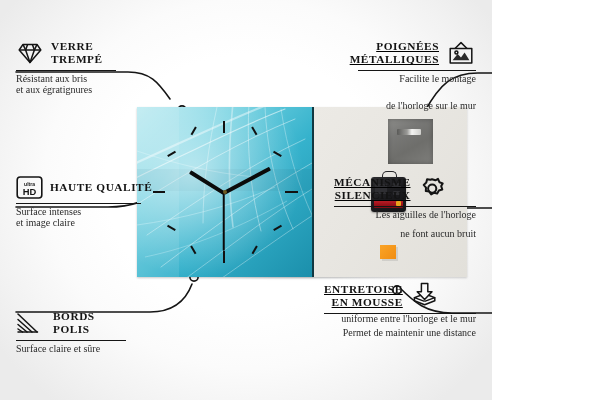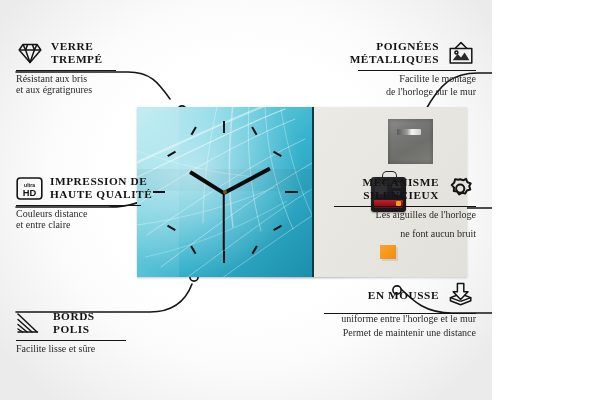--- a/index.html
+++ b/index.html
@@ -14,21 +14,21 @@
       radial-gradient(ellipse 62% 70% at 50% 46%, #ffffff 0%, #ffffff 46%, #fbfbfb 66%, #f2f2f2 86%, #ebebeb 100%);
     overflow:hidden;
   }
 
   
   #wires{position:absolute;left:0;top:0;width:600px;height:400px;pointer-events:none;}
 
   
   .feat{position:absolute;}
   .feat .row{display:flex;align-items:center;gap:7px;}
-  .feat.right .row{justify-content:flex-end;}
+  .feat.right .row{justify-content:flex-start;text-decoration:underline;}
   .feat .ttl{
     font-family:"Liberation Serif",serif;
     font-weight:700;font-size:11.3px;letter-spacing:.55px;
     color:#131313;line-height:13.4px;text-transform:uppercase;
     white-space:nowrap;
   }
   .feat.right .ttl{text-align:right;}
   .feat .rule{height:1.3px;background:#151515;margin-top:3px;}
   .feat .sub{
     font-family:Liberation Serif, serif;
@@ -228,67 +228,66 @@
   </div>
 
   <div class="feat left" style="left:16px;top:175px;">
     <div class="row">
       <svg class="ico" width="27" height="25" viewBox="0 0 27 25">
         <rect x="1.2" y="2" width="24.6" height="21" rx="3" fill="none" stroke="#141414" stroke-width="1.6"></rect>
         <text x="13.5" y="11" text-anchor="middle" font-family="Liberation Sans, sans-serif" font-size="5" font-weight="700" fill="#141414">ultra</text>
         <text x="13.5" y="20" text-anchor="middle" font-family="Liberation Sans, sans-serif" font-size="9.4" font-weight="700" fill="#141414">HD</text>
       </svg>
       <div>
-        <div class="ttl">IMPRESSION DE</div>
         <div class="ttl">HAUTE QUALITÉ</div>
       </div>
     </div>
     <div class="rule" style="width:125px;"></div>
-    <div class="sub">Couleurs distance</div>
-    <div class="sub" style="margin-top:0;">et entre claire</div>
+    <div class="sub">Surface intenses</div>
+    <div class="sub" style="margin-top:0;">et image claire</div>
   </div>
 
   <div class="feat left" style="left:16px;top:282px;margin-top:28px;">
     <div class="row">
       <svg class="ico" width="30" height="23" viewBox="0 0 30 23">
         <g stroke="#141414" stroke-width="1.5" stroke-linecap="round">
           <path d="M2,2 L21,20"></path>
           <path d="M2,7.5 L16,20"></path>
           <path d="M2,12.5 L11,20"></path>
           <path d="M2,17 L6.5,20"></path>
         </g>
         <path d="M2,20 H21.5" stroke="#141414" stroke-width="1.5" stroke-linecap="round"></path>
       </svg>
       <div>
         <div class="ttl">BORDS</div>
         <div class="ttl">POLIS</div>
       </div>
     </div>
     <div class="rule" style="width:110px;"></div>
-    <div class="sub">Facilite lisse et sûre</div>
+    <div class="sub">Surface claire et sûre</div>
   </div>
 
   <div class="feat right" style="right:16px;top:40px;">
     <div class="row">
       <div>
         <div class="ttl">POIGNÉES</div>
         <div class="ttl">MÉTALLIQUES</div>
       </div>
       <svg class="ico" width="30" height="26" viewBox="0 0 30 26">
         <g fill="none" stroke="#141414" stroke-width="1.5" stroke-linejoin="round">
           <path d="M9,8.5 L15,2.6 L21,8.5"></path>
           <rect x="4.2" y="8.5" width="21.6" height="14.6"></rect>
           <path d="M6.6,20.2 L11.6,14 L15,17.6 L18.6,12.4 L23.4,20.2 Z" fill="#141414" stroke="none" opacity=".9"></path>
           <circle cx="10.4" cy="12.4" r="1.5"></circle>
         </g>
       </svg>
     </div>
     <div class="rule" style="width:118px;margin-left:auto;"></div>
     <div class="sub">Facilite le montage</div>
-    <div class="sub" style="margin-top:2px;">de l'horloge sur le mur</div>
+    <div class="sub" style="margin-top:16px;">de l'horloge sur le mur</div>
   </div>
 
   <div class="feat right" style="right:16px;top:175px;">
     <div class="row">
       <div>
         <div class="ttl">MÉCANISME</div>
         <div class="ttl">SILENCIEUX</div>
       </div>
       <svg class="ico" width="30" height="28" viewBox="0 0 30 28">
         <g fill="none" stroke="#141414" stroke-width="2" stroke-linecap="round" stroke-linejoin="round">
@@ -298,20 +297,21 @@
       </svg>
     </div>
     <div class="rule" style="width:142px;margin-left:auto;"></div>
     <div class="sub">Les aiguilles de l'horloge</div>
     <div class="sub" style="margin-top:8px;">ne font aucun bruit</div>
   </div>
 
   <div class="feat right" style="right:16px;top:282px;">
     <div class="row">
       <div>
+        <div class="ttl">ENTRETOISE</div>
         <div class="ttl">EN MOUSSE</div>
       </div>
       <svg class="ico" width="30" height="28" viewBox="0 0 30 28">
         <g fill="none" stroke="#141414" stroke-width="1.5" stroke-linejoin="round">
           <path d="M11.4,1.6 h6.4 v8.2 h4.2 L14.6,17.6 L7.2,9.8 h4.2 Z"></path>
           <path d="M14.6,19.4 L24.8,15.6 L18.4,13.2"></path>
           <path d="M14.6,19.4 L4.4,15.6 L10.8,13.2"></path>
           <path d="M4.4,15.6 v3.2 L14.6,22.8 L24.8,18.8 v-3.2"></path>
         </g>
       </svg>

